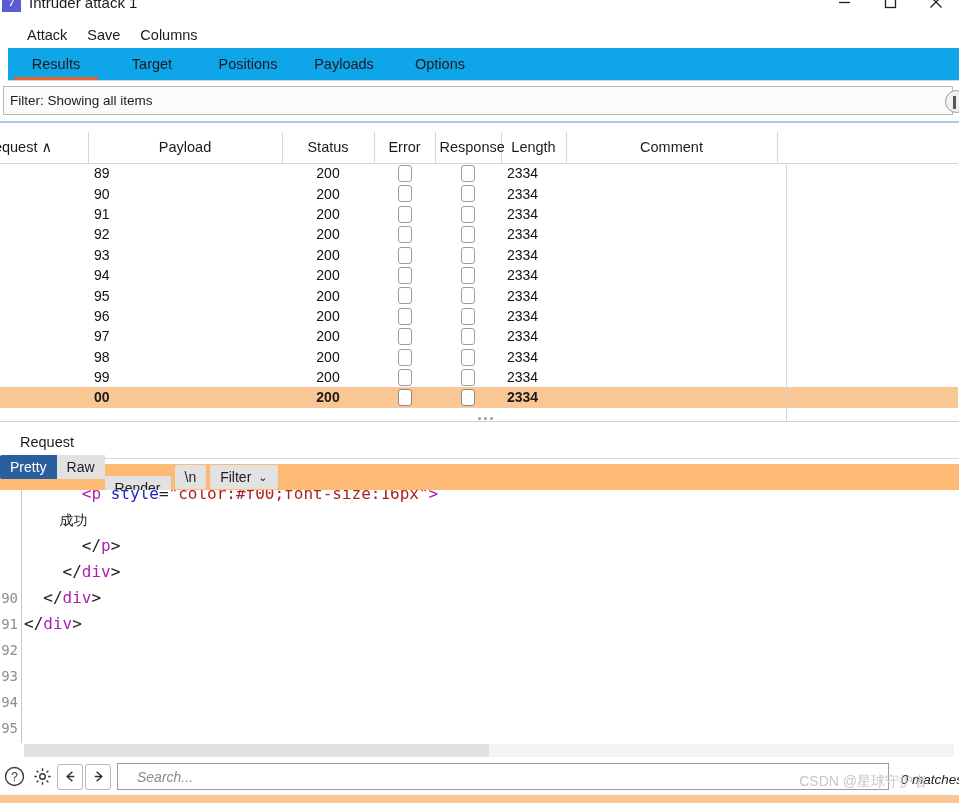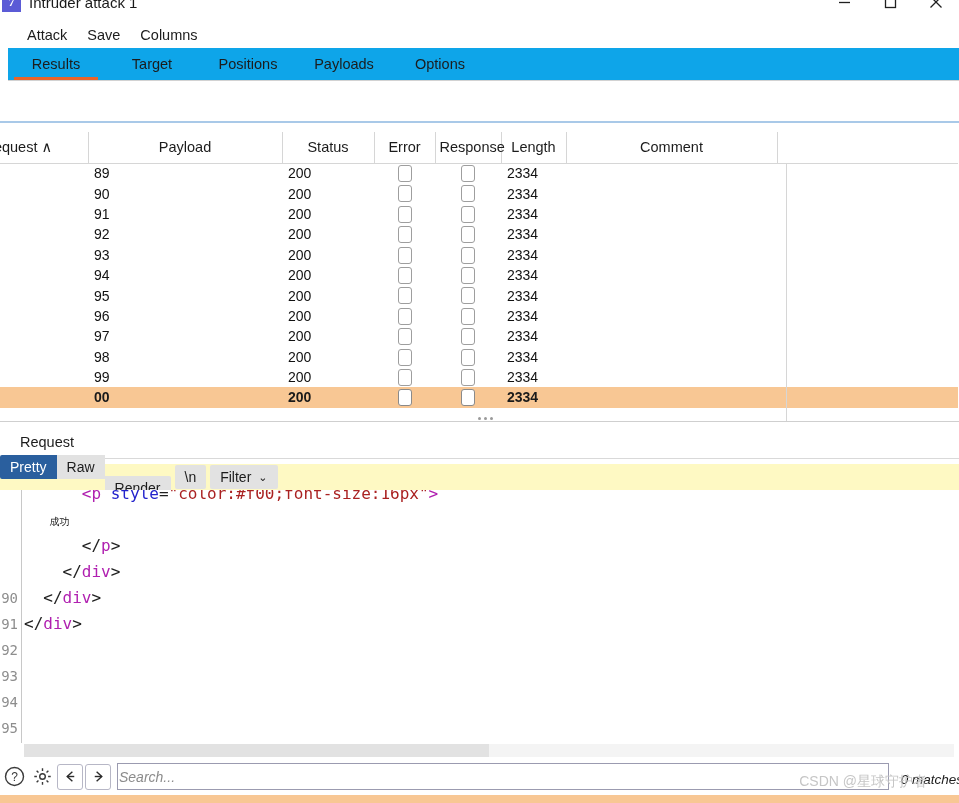--- a/index.html
+++ b/index.html
@@ -189,21 +189,21 @@
   .col-payload  { width: 194px; }
   .col-status   { width: 92px; }
   .col-error    { width: 61px; }
   .col-timeout  { width: 66px; }
   .col-length   { width: 65px; }
   .col-comment  { width: 211px; }
   .col-extra    { width: 181px; }
 
   td.c-request { text-align: left; padding-left: 10px; }
   td.c-payload { text-align: left; padding-left: 80px; }
-  td.c-status  { text-align: left; padding-left: 78px; }
+  td.c-status  { text-align: center; padding-left: 78px; }
   td.c-length  { text-align: left; padding-left: 52px; }
   td.c-center  { text-align: center; }
 
   tr.row.selected td {
     background: #f8c794 !important;
     font-weight: bold;
   }
   tr.row.selected td.c-request,
   tr.row.selected td.c-payload,
   tr.row.selected td.c-status,
@@ -278,21 +278,21 @@
   }
 
   
   .viewbar {
     position: absolute;
     top: 464px; left: 0;
     width: 959px; height: 26px;
     display: flex;
     align-items: center;
     gap: 4px;
-    background: #fef9c3;
+    background: #fdba74;
   }
   .vbtn {
     height: 24px;
     display: flex;
     align-items: center;
     padding: 0 10px;
     font-size: 14px;
     color: #1c1c1c;
     background: #e2e2e2;
     border-radius: 2px;
@@ -347,21 +347,21 @@
     line-height: 26px;
     font-family: "DejaVu Sans Mono", monospace;
     font-size: 16px;
     white-space: pre;
     color: #111111;
   }
   .tag   { color: #b020b0; }
   .punct { color: #1f1f1f; }
   .attr  { color: #2222cc; }
   .str   { color: #aa2222; }
-  .txt   { color: #1a1a1a; font-family: "DejaVu Sans", sans-serif; font-size: 10px; }
+  .txt   { color: #1a1a1a; font-family: "DejaVu Sans", sans-serif; font-size: 14px; }
 
   .code-hscroll {
     position: absolute;
     left: 24px; top: 744px;
     width: 930px; height: 13px;
     background: #f4f4f4;
   }
   .code-hscroll .thumb {
     position: absolute;
     left: 0; top: 0;
@@ -399,21 +399,21 @@
     font-size: 16px;
   }
   .sb-input {
     flex: 1;
     height: 27px;
     margin-left: 4px;
     border: 1px solid #9b9bb0;
     background: #ffffff;
     display: flex;
     align-items: center;
-    padding-left: 1px;
+    padding-left: 19px;
     font-size: 14px;
     font-style: italic;
     color: #8c8c8c;
     max-width: 772px;
   }
   .sb-matches {
     position: absolute;
     right: -4px;
     top: 12px;
     font-size: 13.5px;
@@ -473,20 +473,24 @@
   </div>
 
   <div class="maintabs">
     <div class="maintab active">Results</div>
     <div class="maintab">Target</div>
     <div class="maintab">Positions</div>
     <div class="maintab">Payloads</div>
     <div class="maintab">Options</div>
   </div>
 
+  <div class="filterbar">
+    <div class="filter-text">Filter: Showing all items</div>
+    <div class="filter-round"></div>
+  </div>
   <div class="blue-rule"></div>
 
   <div class="table-wrap">
     <table class="results">
       <colgroup>
         <col class="col-request">
           <col class="col-payload">
           <col class="col-status">
         <col class="col-error">
           <col class="col-timeout">

